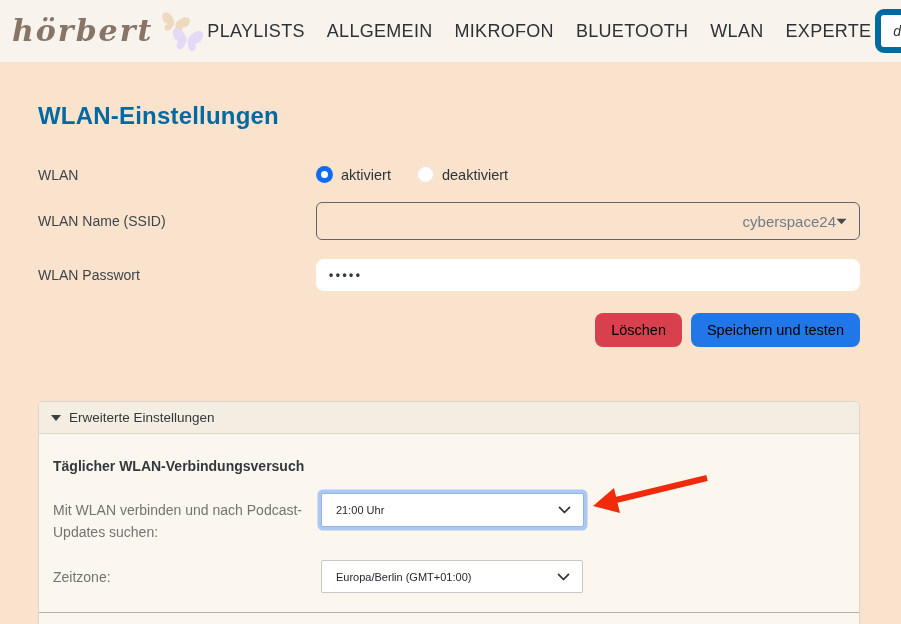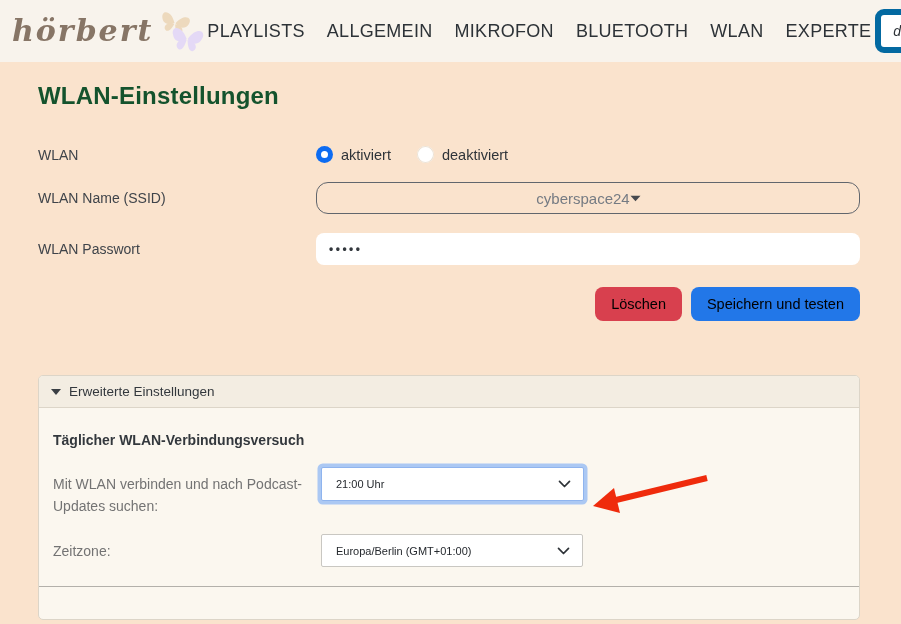--- a/index.html
+++ b/index.html
@@ -28,36 +28,36 @@
     cursor:pointer; white-space:nowrap;
   }
   .lang-btn {
     display:flex; align-items:center; gap:9px; background:#ffffff;
     border:6px solid #0369a1; border-radius:9px; padding:8px 12px;
     font-size:14px; color:#2d3237; cursor:pointer; margin-left:4px;font-style:italic;
   }
   .power-btn { background:none; border:none; cursor:pointer; display:flex; align-items:center; margin-left:2px; }
   
   .main { padding:0 41px 0 38px; }
-  .page-title { font-size:24px; font-weight:bold; color:#14532d; margin-top:20px; letter-spacing:.2px; }
+  .page-title { font-size:24px; font-weight:bold; color:#0369a1; margin-top:40px; letter-spacing:.2px; }
   .form { margin-top:36px; }
   .form-row { display:flex; align-items:center; margin-bottom:19px; }
   .form-label { width:278px; flex:0 0 278px; font-size:14px; color:#3f444a; }
   .control { flex:1; display:flex; align-items:center; }
   
   .radio-group { display:flex; align-items:center; gap:26px; }
   .radio-opt { display:flex; align-items:center; gap:8px; cursor:pointer; font-size:14.5px; color:#2f3439; }
   .radio { width:17px; height:17px; border-radius:50%; flex:0 0 17px; }
   .radio.on { background:#0d6cf2; display:flex; align-items:center; justify-content:center; }
   .radio.on .dot { width:7px; height:7px; border-radius:50%; background:#ffffff; }
   .radio.off { background:#ffffff; box-shadow:inset 0 0 0 1px #ece2d5; }
   
   .ssid-box {
-    flex:1; height:32px; border:1.6px solid #61666d; border-radius:12px;
-    background:transparent; display:flex; align-items:center; justify-content:center;
+    flex:1; height:38px; border:1.6px solid #61666d; border-radius:6px;
+    background:transparent; display:flex; align-items:center; justify-content:flex-end;
     padding:0 12px 0 13px; cursor:pointer;
   }
   .ssid-text { font-size:15px; color:#757b83; }
   
   .pw-input {
     flex:1; height:32px; background:#ffffff; border:none; border-radius:8px;
     padding:0 13px; font-size:12px; letter-spacing:2.5px; color:#33383d; font-weight:bold;
     outline:none; font-family:"Liberation Sans", sans-serif;
   }
   

